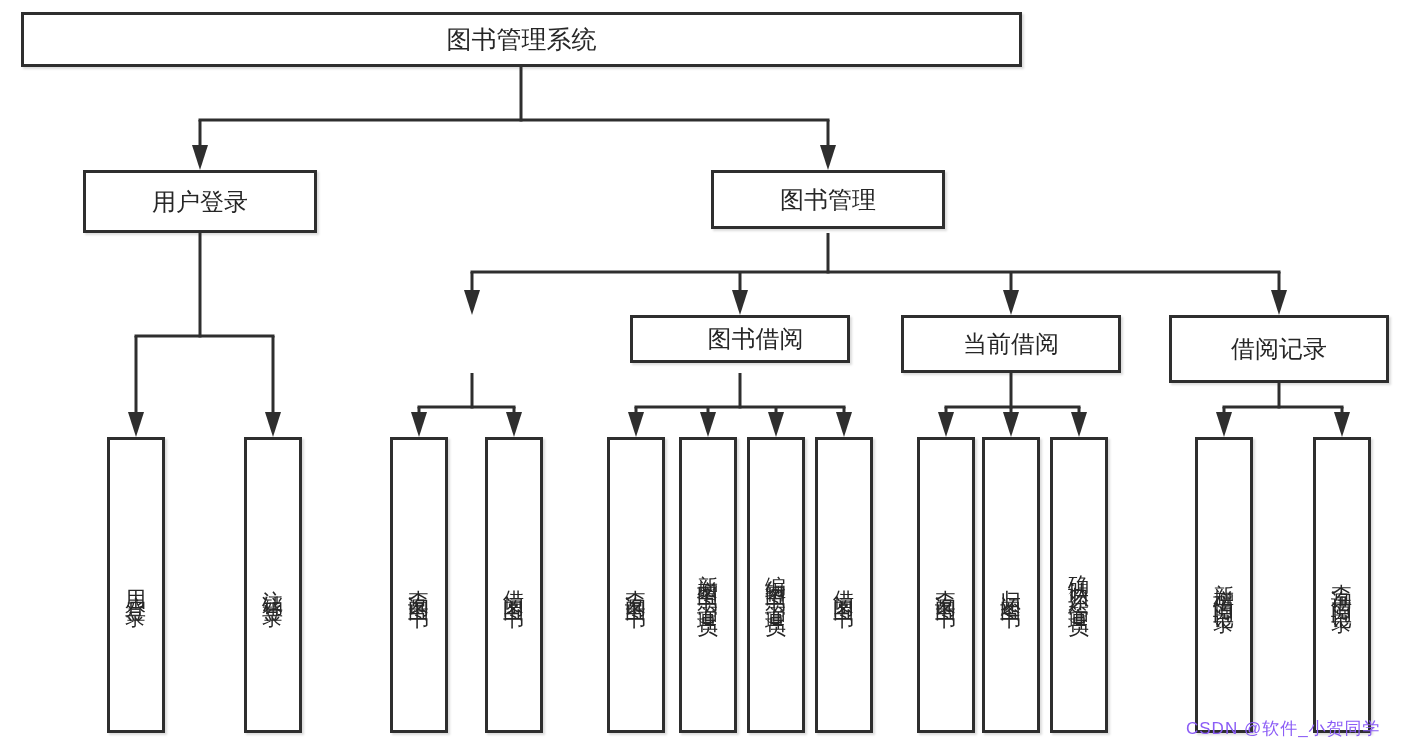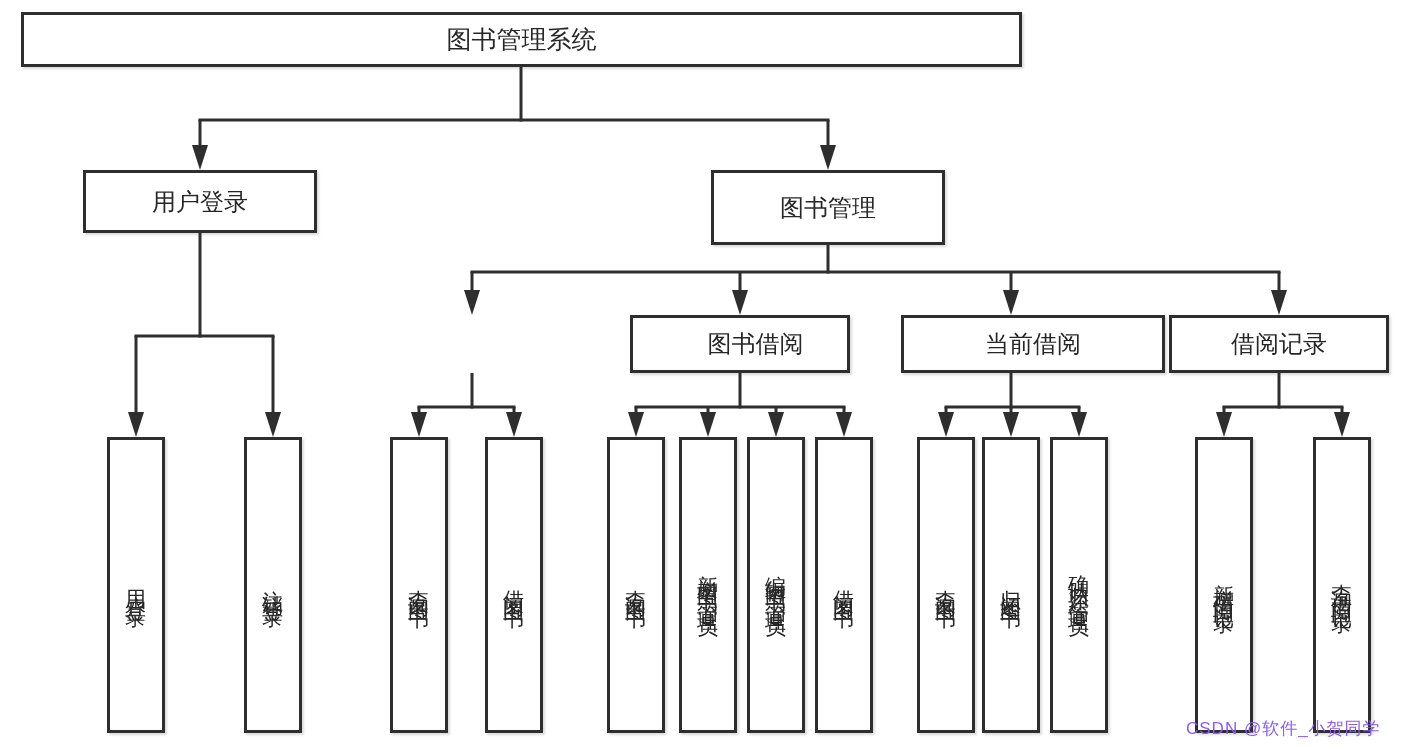--- a/index.html
+++ b/index.html
@@ -114,31 +114,31 @@
       <polygon points="1334,412 1350,412 1342,437" fill="#2e2e2e"></polygon>
     </svg>
 
   <div class="box root-box" style="left:21px; top:12px; width:1001px; height:55px;">
     <span>图书管理系统</span>
   </div>
 
   <div class="box h-box" style="left:83px; top:170px; width:234px; height:63px;">
     <span>用户登录</span>
   </div>
-  <div class="box h-box" style="left:711px; top:170px; width:234px; height:75px;">
+  <div class="box h-box" style="left:711px; top:170px; width:234px; height:59px;">
     <span>图书管理</span>
   </div>
 
-  <div class="box h-box" style="left:630px; top:315px; width:220px; height:58px;padding-left:31px;">
+  <div class="box h-box" style="left:630px; top:315px; width:220px; height:48px;padding-left:31px;">
     <span>图书借阅</span>
   </div>
-  <div class="box h-box" style="left:901px; top:315px; width:264px; height:58px;">
+  <div class="box h-box" style="left:901px; top:315px; width:220px; height:58px;">
     <span>当前借阅</span>
   </div>
-  <div class="box h-box" style="left:1169px; top:315px; width:220px; height:58px;align-items:center;">
+  <div class="box h-box" style="left:1169px; top:315px; width:220px; height:68px;align-items:center;">
     <span>借阅记录</span>
   </div>
 
   <div class="box leaf-box" style="left:107px; top:437px; width:58px; height:296px;">
     <span class="v-label">用户登录</span>
   </div>
   <div class="box leaf-box" style="left:244px; top:437px; width:58px; height:296px;">
     <span class="v-label">注销登录</span>
   </div>
 

